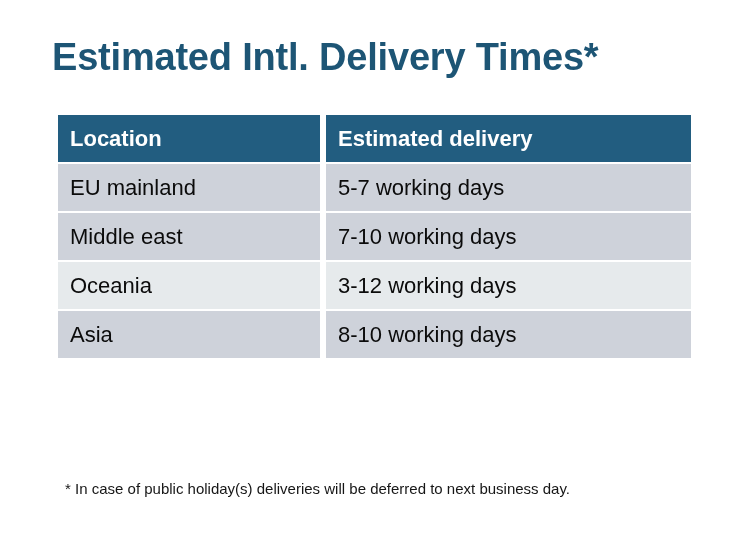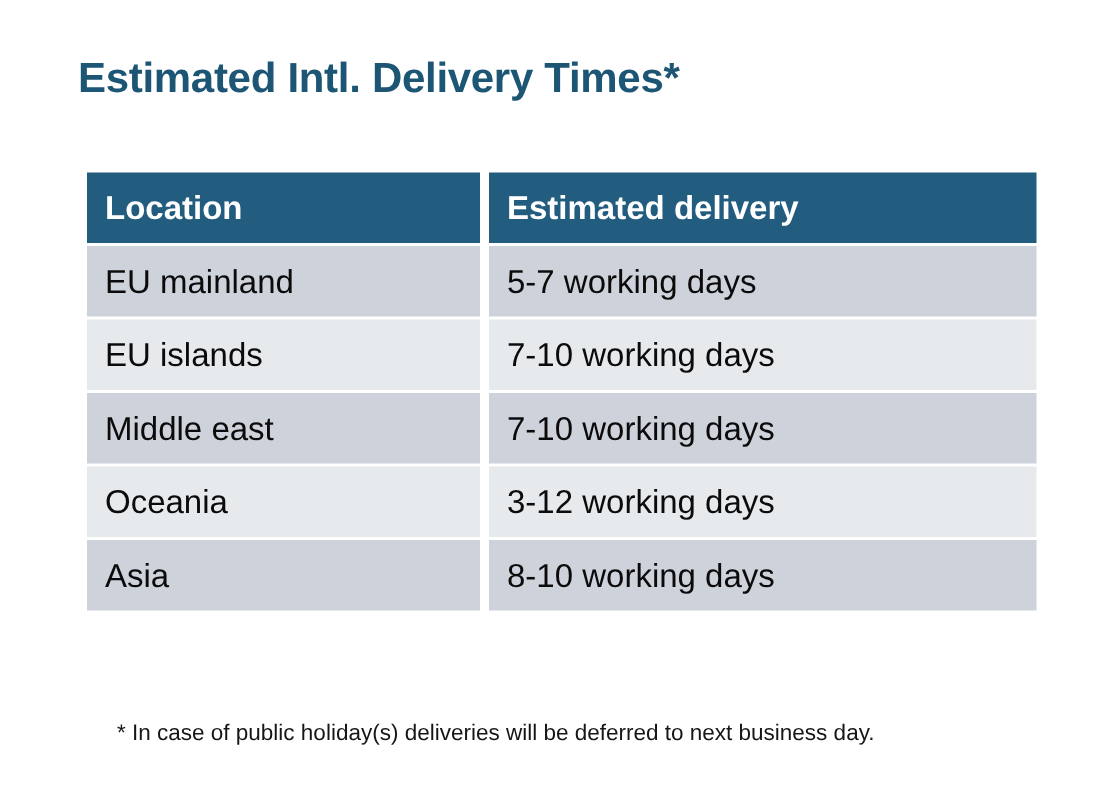--- a/index.html
+++ b/index.html
@@ -18,21 +18,21 @@
     position: relative;
     width: 745px;
     height: 536px;
     box-sizing: border-box;
   }
 
   .page-title {
     position: absolute;
     left: 52px;
     top: 36px;
-    font-size: 28px;
+    font-size: 38px;
     font-weight: bold;
     color: #1d5575;
     letter-spacing: -0.2px;
     white-space: nowrap;
   }
 
   .delivery-table {
     position: absolute;
     left: 52px;
     top: 113px;
@@ -68,21 +68,21 @@
     font-size: 22px;
     font-weight: normal;
     color: #0b0b0b;
   }
 
   .delivery-table tbody tr.row-odd td  { background: #ced2da; margin-left: 14px; }
   .delivery-table tbody tr.row-even td { background: #e6eaec; }
 
   .footnote {
     position: absolute;
-    left: 78px;
+    left: 65px;
     top: 480px;
     font-size: 15px;
     color: #161616;
     white-space: nowrap;
   }
 </style>
 </head>
 <body>
 
 <div class="page">
@@ -98,24 +98,20 @@
       <tr>
         <th>Location</th>
         <th>Estimated delivery</th>
       </tr>
     </thead>
     <tbody>
       <tr class="row-odd">
         <td>EU mainland</td>
         <td>5-7 working days</td>
       </tr>
-      <tr class="row-even">
-        <td>EU islands</td>
-        <td>7-10 working days</td>
-      </tr>
       <tr class="row-odd">
         <td>Middle east</td>
         <td>7-10 working days</td>
       </tr>
       <tr class="row-even">
         <td>Oceania</td>
         <td>3-12 working days</td>
       </tr>
       <tr class="row-odd">
         <td>Asia</td>

